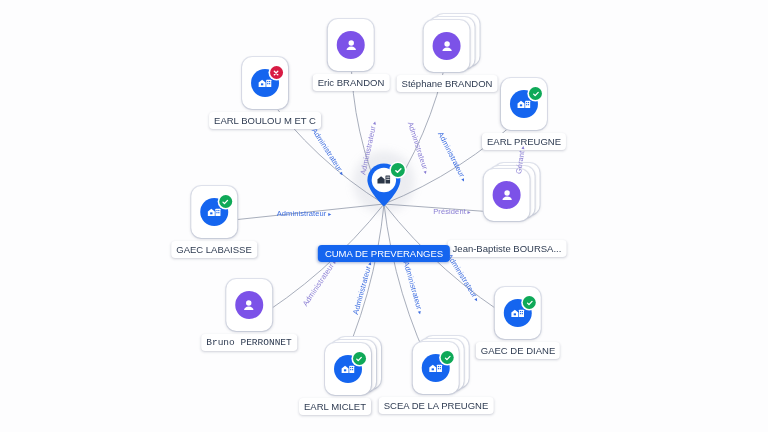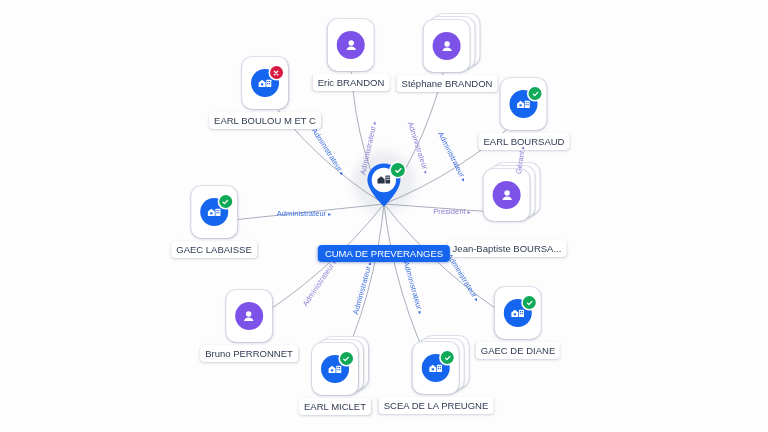--- a/index.html
+++ b/index.html
@@ -248,21 +248,21 @@
   <rect x="4.4" y="9.4" width="2.6" height="2.2" fill="#1565ef"></rect>
               </svg>
             </span>
             <span class="badge ok">
               <svg width="8" height="8" viewBox="0 0 12 12">
   <path d="M2.6 6.2 L4.8 8.4 L9.4 3.6" stroke="#ffffff" stroke-width="2" fill="none" stroke-linecap="round" stroke-linejoin="round"></path>
               </svg>
             </span>
           </div>
         </div>
-        <div class="nlabel">EARL BOURSAUD</div>
+        <div class="nlabel">EARL PREUGNE</div>
       </div>
       <div class="node" style="left: 214px; top: 222px;">
         <div style="position:relative">
           <div class="card">
             <span class="inner disc company">
               <svg width="16" height="16" viewBox="0 0 18 18" fill="#ffffff">
   <path d="M1.8 13.6 l0 -5.1 l3.9 -3.2 l3.9 3.2 l0 5.1 z"></path>
   <rect x="10.4" y="5.4" width="5.6" height="8.2" rx="0.5"></rect>
   <rect x="11.4" y="6.7" width="1.3" height="1.3" fill="#1565ef"></rect>
   <rect x="13.5" y="6.7" width="1.3" height="1.3" fill="#1565ef"></rect>
@@ -288,34 +288,34 @@
             <span class="inner disc person">
               <svg width="15" height="15" viewBox="0 0 16 16" fill="#ffffff">
   <circle cx="8" cy="5.3" r="2.9"></circle>
   <path d="M8 9 c-3.1 0 -5 1.9 -5 3.9 l10 0 c0 -2 -1.9 -3.9 -5 -3.9z"></path>
               </svg>
             </span>
           </div>
         </div>
         <div class="nlabel">Jean-Baptiste BOURSA...</div>
       </div>
-      <div class="node" style="left: 249px; top: 326px;">
+      <div class="node" style="left: 249px; top: 315px; font-family: Liberation Mono, monospace;">
         <div style="position:relative">
           <div class="card">
             <span class="inner disc person">
               <svg width="15" height="15" viewBox="0 0 16 16" fill="#ffffff">
   <circle cx="8" cy="5.3" r="2.9"></circle>
   <path d="M8 9 c-3.1 0 -5 1.9 -5 3.9 l10 0 c0 -2 -1.9 -3.9 -5 -3.9z"></path>
               </svg>
             </span>
           </div>
         </div>
         <div class="nlabel">Bruno PERRONNET</div>
       </div>
-      <div class="node" style="left: 335px; top: 379px;">
+      <div class="node" style="left: 335px; top: 379px; align-items: flex-end;">
         <div style="position:relative">
           <span class="stack2"></span>
           <span class="stack1"></span>
           <div class="card">
             <span class="inner disc company">
               <svg width="16" height="16" viewBox="0 0 18 18" fill="#ffffff">
   <path d="M1.8 13.6 l0 -5.1 l3.9 -3.2 l3.9 3.2 l0 5.1 z"></path>
   <rect x="10.4" y="5.4" width="5.6" height="8.2" rx="0.5"></rect>
   <rect x="11.4" y="6.7" width="1.3" height="1.3" fill="#1565ef"></rect>
   <rect x="13.5" y="6.7" width="1.3" height="1.3" fill="#1565ef"></rect>

